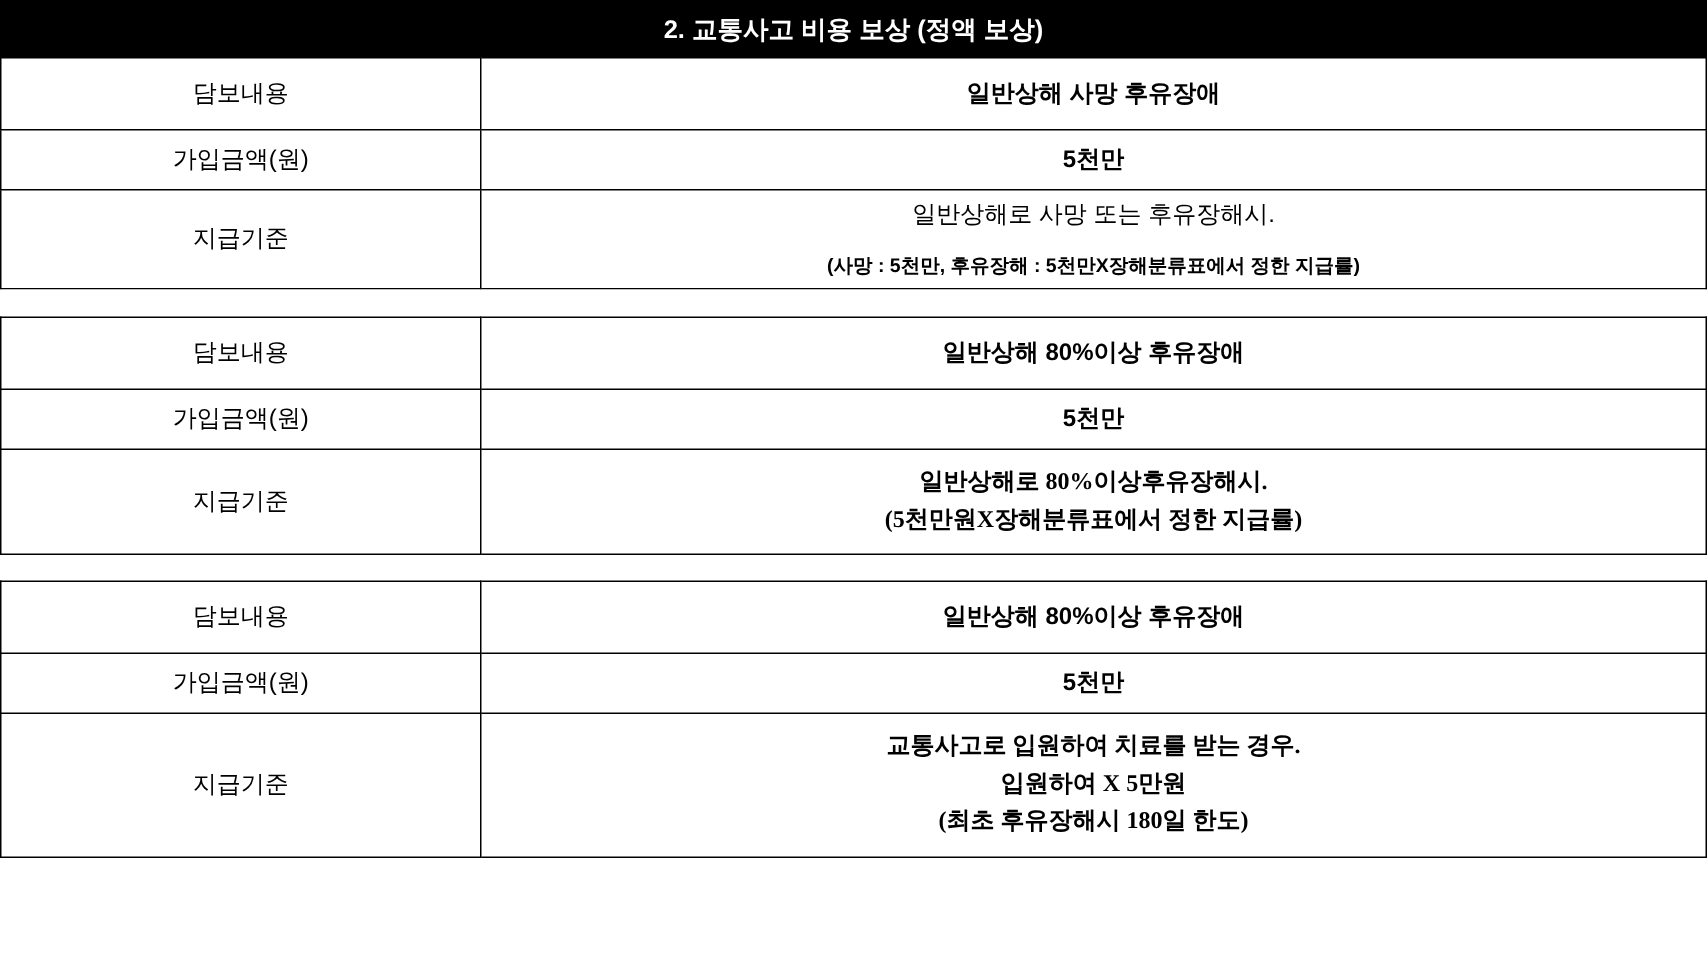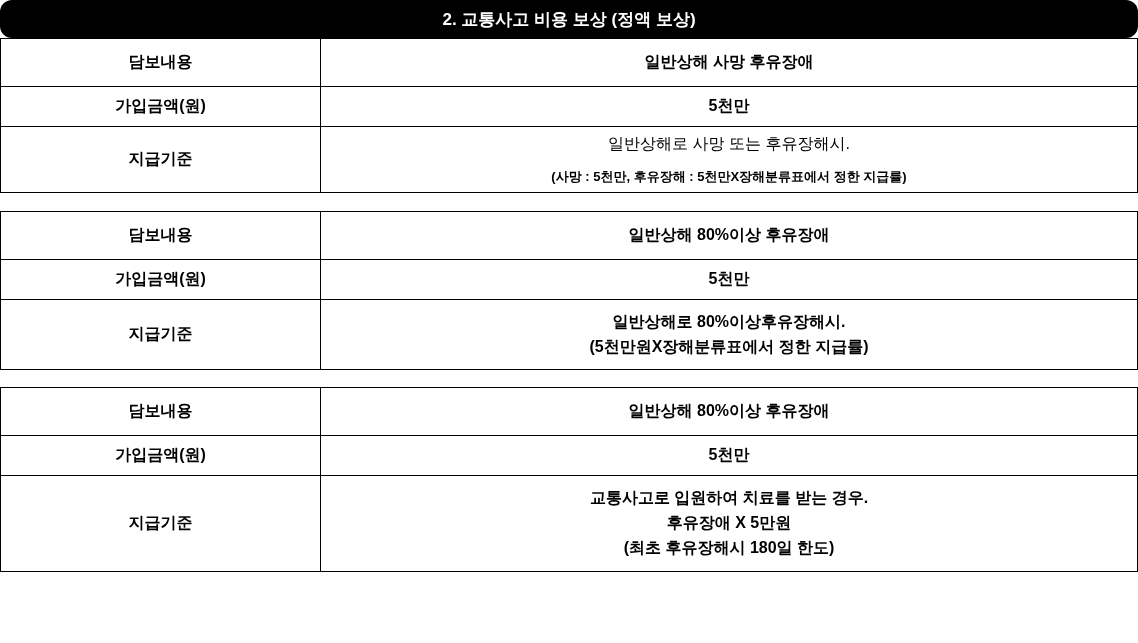--- a/index.html
+++ b/index.html
@@ -22,37 +22,36 @@
     width: 1138px;
     height: 38px;
     background: #000000;
     color: #ffffff;
     display: flex;
     align-items: center;
     justify-content: center;
     font-size: 17px;
     font-weight: bold;
     letter-spacing: 0px;
-    border-radius: 12px;
   }
   .tbl {
     width: 1138px;
     border-collapse: collapse;
     table-layout: fixed;
   }
   .tbl td {
     border: 1px solid #000000;
     text-align: center;
     vertical-align: middle;
     padding: 0;
   }
   .tbl td.label {
     width: 319px;
     font-size: 16px;
-    font-weight: bold;
+    font-weight: normal;
   }
   .tbl td.value {
     font-size: 16px;
     font-weight: bold;
   }
   .row-h1 { height: 48px; }
   .row-h2 { height: 40px; }
   .row-h3 { height: 66px; }
   .row-h3b { height: 70px; }
   .row-h3c { height: 96px; }
@@ -64,20 +63,21 @@
   .value-sub {
     font-size: 13px;
     font-weight: bold;
     line-height: 1.4;
     margin-top: 13px;
   }
   .value-line {
     font-size: 16px;
     font-weight: bold;
     line-height: 1.55;
+    font-family: Liberation Serif, serif;
   }
   .gap {
     height: 18px;
     width: 1138px;
     background: #ffffff;
   }
   .gap2 {
     height: 17px;
     width: 1138px;
     background: #ffffff;
@@ -143,20 +143,20 @@
         <td class="value">일반상해 80%이상 후유장애</td>
       </tr>
       <tr class="row-h2">
         <td class="label">가입금액(원)</td>
         <td class="value">5천만</td>
       </tr>
       <tr class="row-h3c">
         <td class="label">지급기준</td>
         <td class="value">
           <div class="value-line">교통사고로 입원하여 치료를 받는 경우.</div>
-          <div class="value-line">후유장애 X 5만원</div>
+          <div class="value-line">입원하여 X 5만원</div>
           <div class="value-line">(최초 후유장해시 180일 한도)</div>
         </td>
       </tr>
     </tbody>
   </table>
 
 </div>
 
 </body></html>

